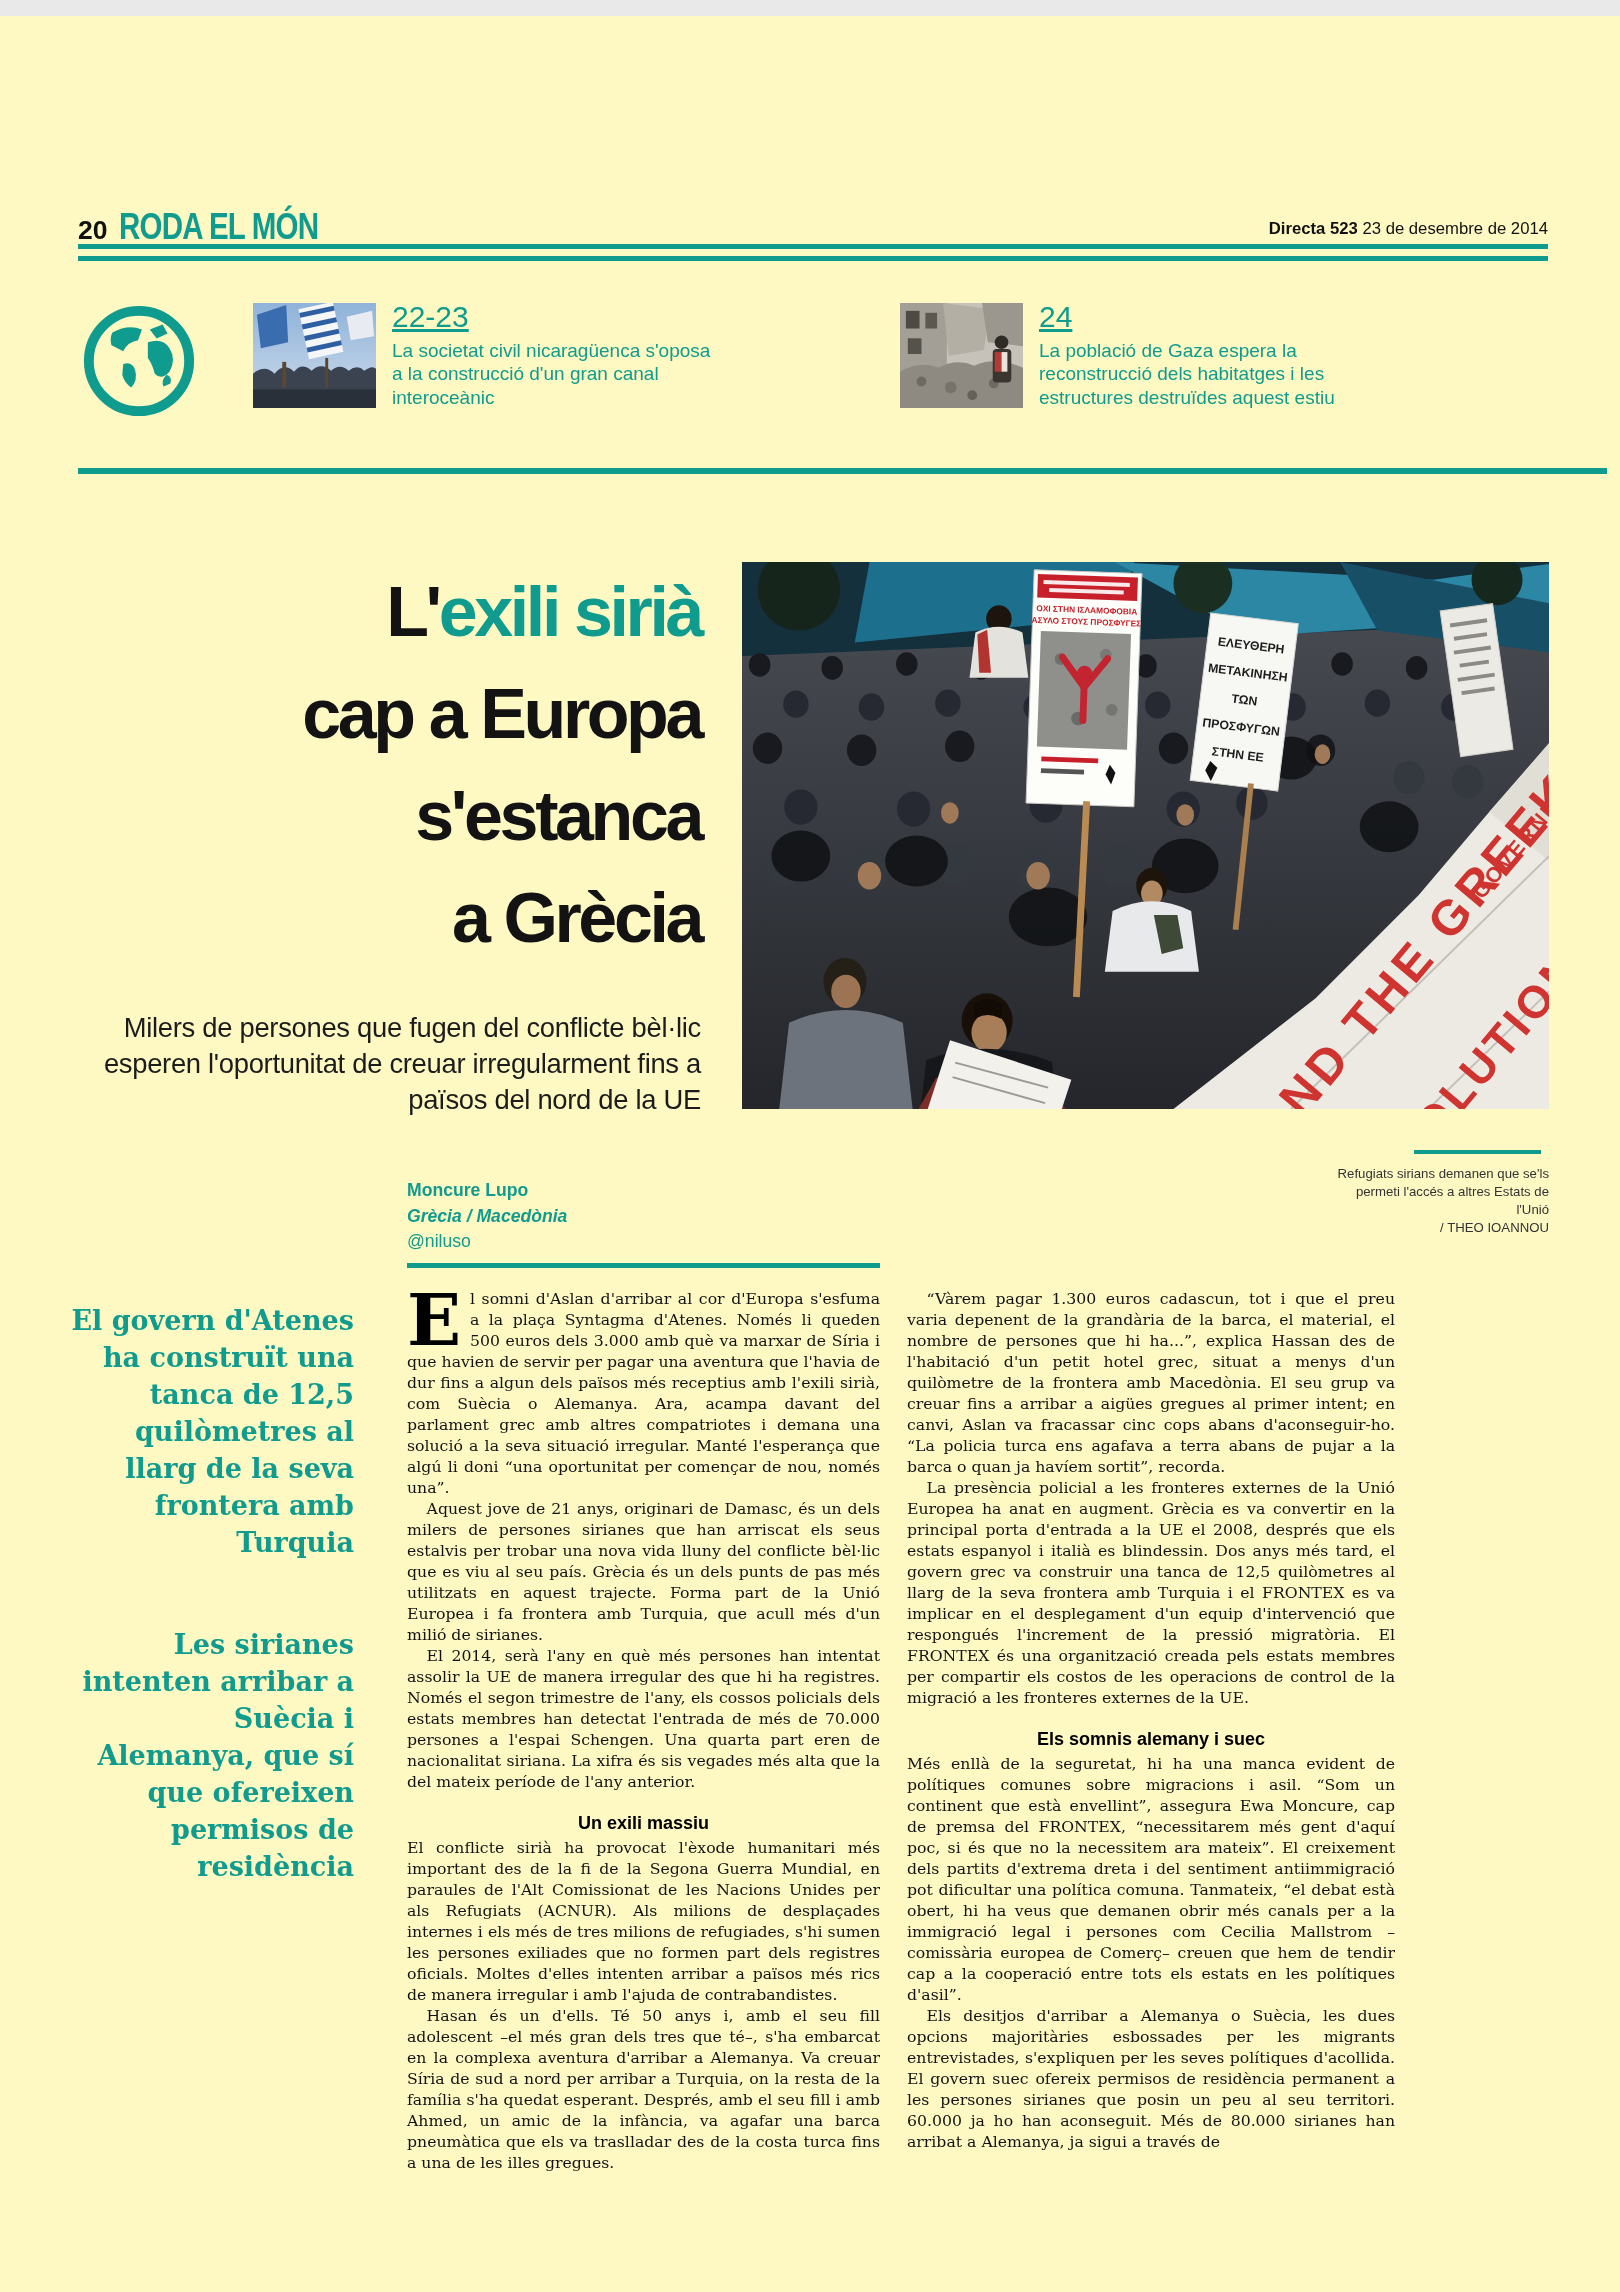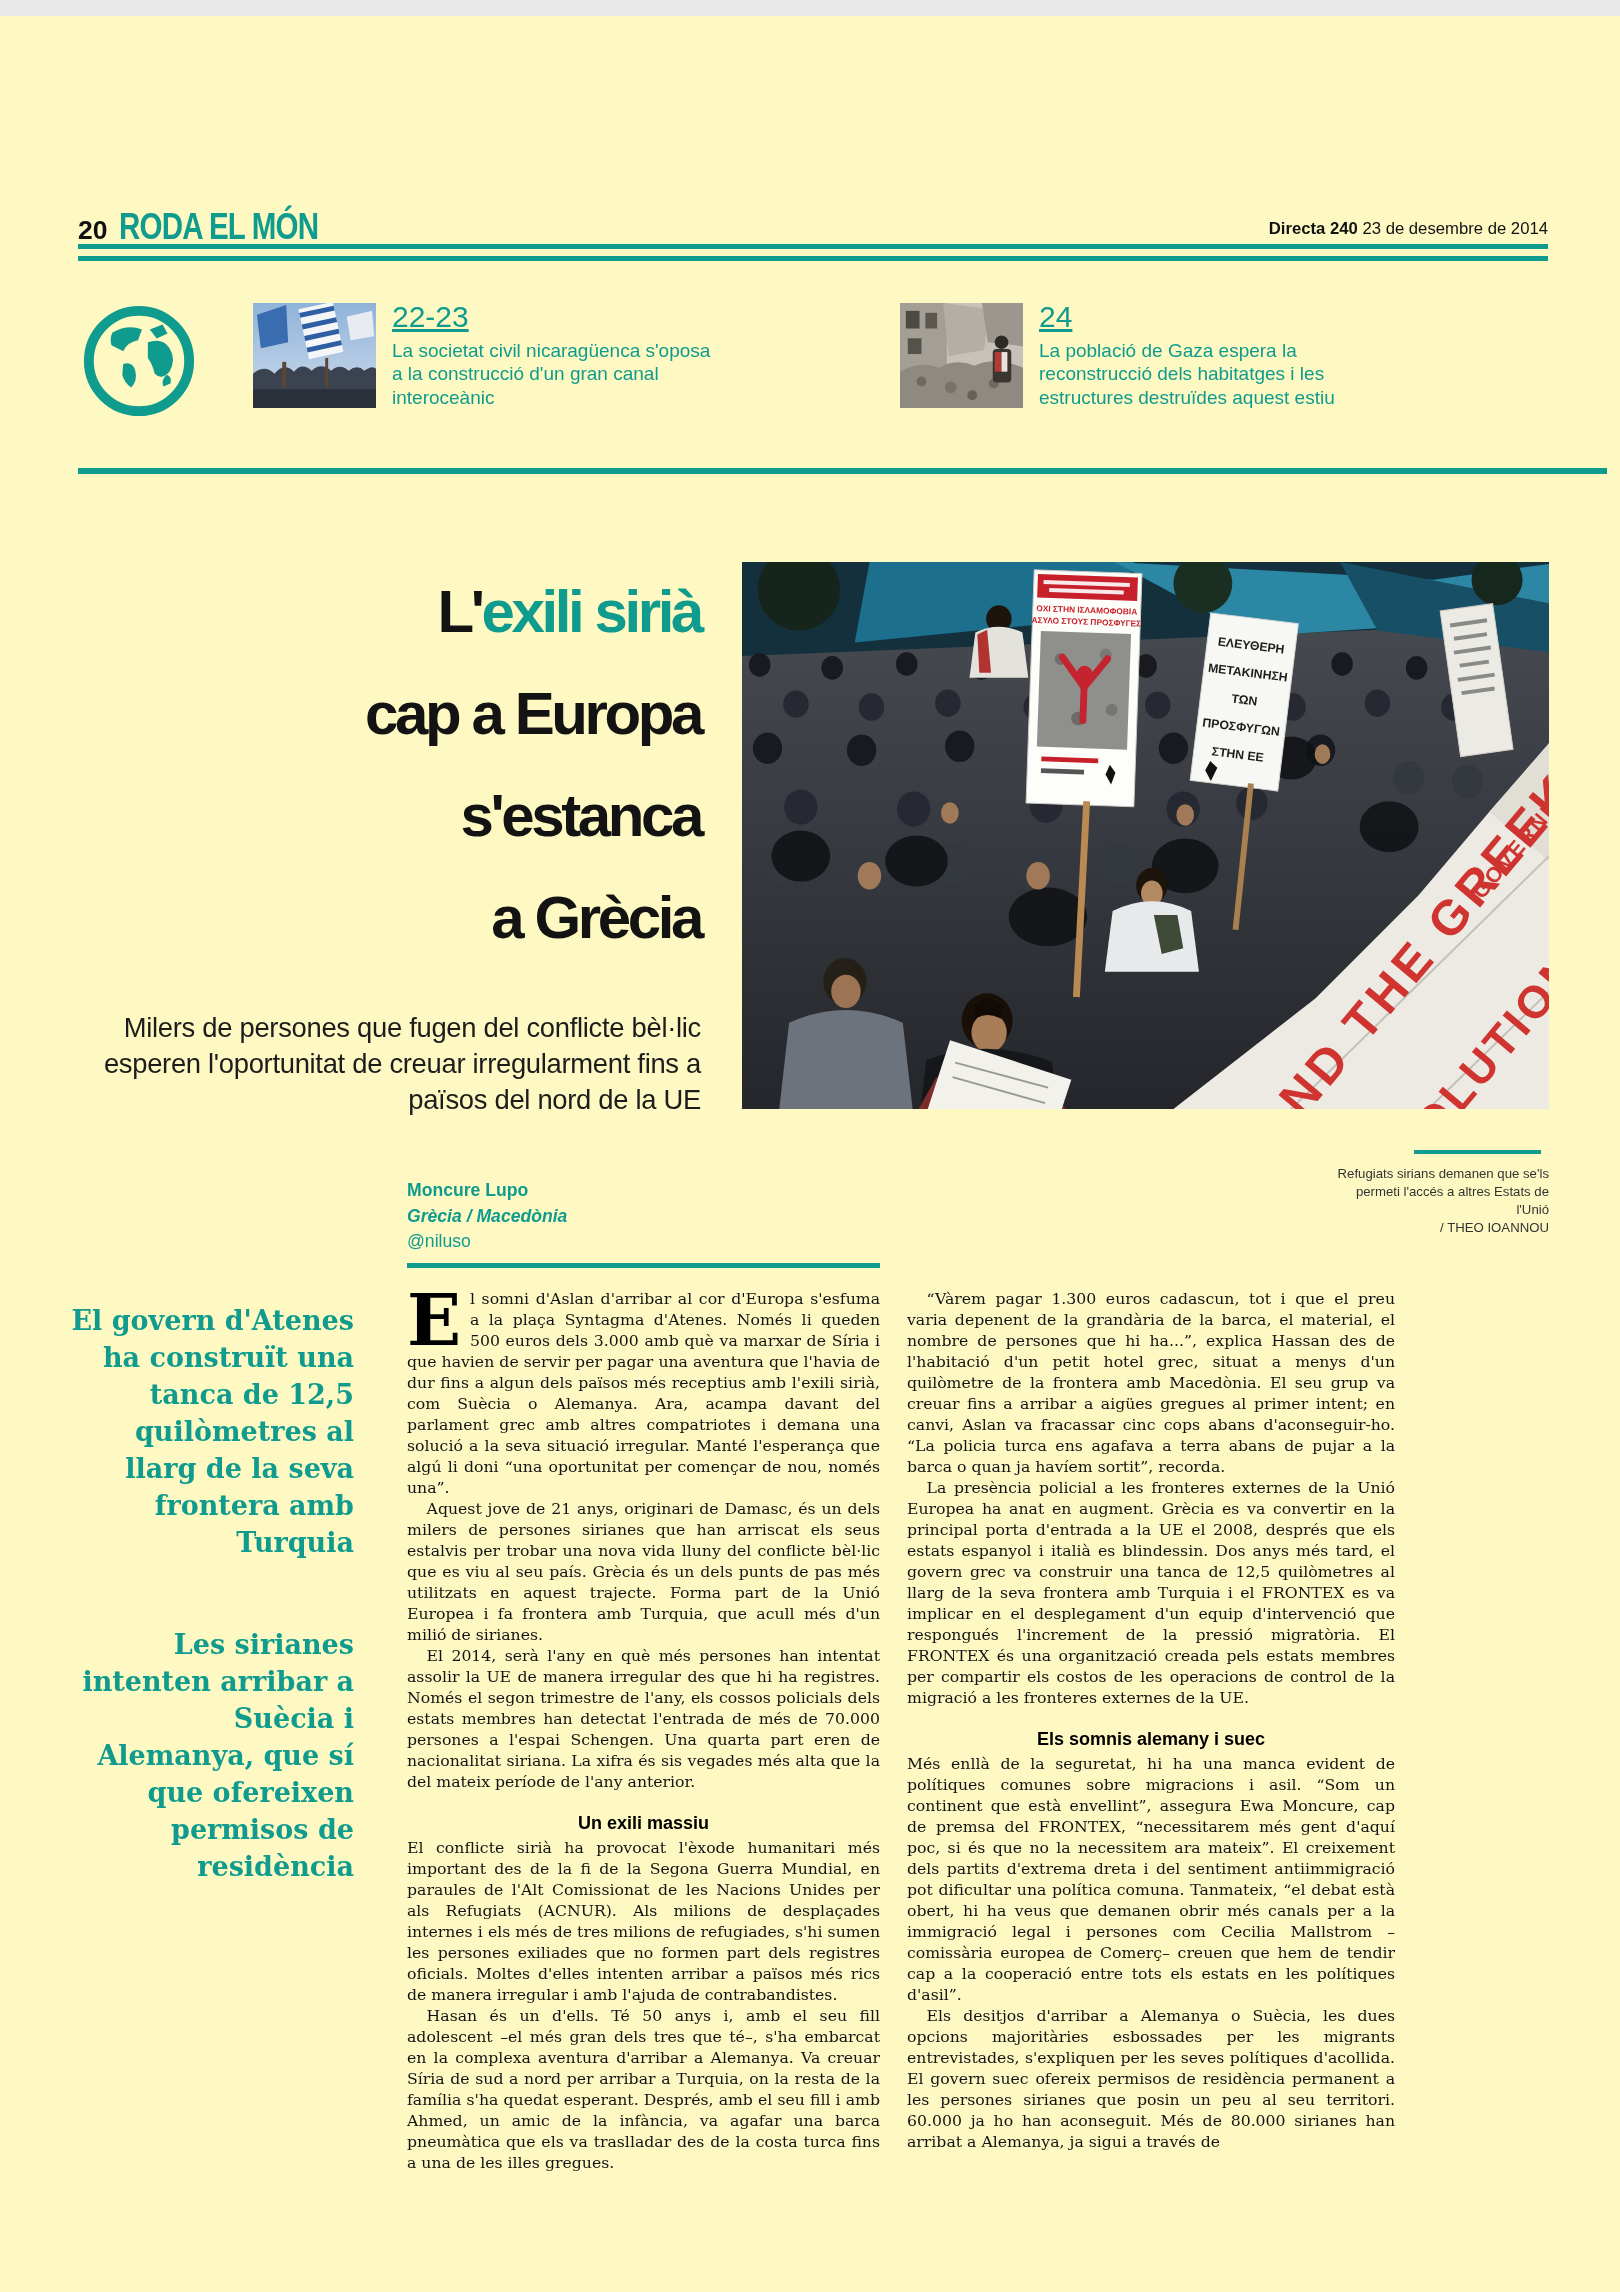--- a/index.html
+++ b/index.html
@@ -16,21 +16,21 @@
   #header-right{right:72px;top:203px;font-size:16.7px;color:#111;}
   #header-right b{font-weight:700;}
 
   
   .teaser-pages{font-size:30px;line-height:30px;color:#0f9b8d;font-weight:500;text-decoration:underline;}
   .teaser-desc{font-size:19px;line-height:23.5px;color:#0f9b8d;margin-top:6.9px;}
   .thumb{position:absolute;overflow:hidden;}
 
   
   #headline{left:78px;top:545px;width:623px;text-align:right;font-weight:700;
-            font-size:60px;line-height:102px;letter-spacing:-3.4px;color:#131313;}
+            font-size:70px;line-height:102px;letter-spacing:-3.4px;color:#131313;}
   #headline .hl-teal{color:#0f9b8d;}
 
   
   #standfirst{left:78px;top:994px;width:623px;text-align:right;font-size:27.4px;
               line-height:36px;color:#1c1c1c;letter-spacing:-0.3px;}
 
   
   #byline{left:407px;top:1162px;font-size:17.6px;line-height:25.5px;color:#0f9b8d;}
   #byline .author{font-weight:700;}
   #byline .place{font-weight:700;font-style:italic;}
@@ -61,21 +61,21 @@
 </head>
 <body>
 
 <div id="page">
 
   <div class="abs" id="header-left">
     <span id="page-num">20</span>
     <span id="section-title">RODA EL MÓN</span>
   </div>
   <div class="abs" id="header-right">
-    <b>Directa 240</b>
+    <b>Directa 523</b>
     <span>23 de desembre de 2014</span>
   </div>
   <div class="rule" style="left:78px;top:228px;width:1470px;height:4.9px;"></div>
   <div class="rule" style="left:78px;top:240px;width:1470px;height:4.9px;"></div>
 
   <div class="abs" style="left:80px;top:286px;width:118px;height:118px;">
     <svg width="118" height="118" viewBox="0 0 120 120">
       <circle cx="60" cy="60" r="51" fill="none" stroke="#0f9b8d" stroke-width="10"></circle>
       <path fill="#0f9b8d" d="M33,31 q16,-9 30,-3 l-4,11 q-11,2 -15,11 l-12,-6 q-2,-7 1,-13 z"></path>
       <path fill="#0f9b8d" d="M44,63 q9,-3 12,6 q3,11 -4,18 q-7,-5 -9,-13 z"></path>

